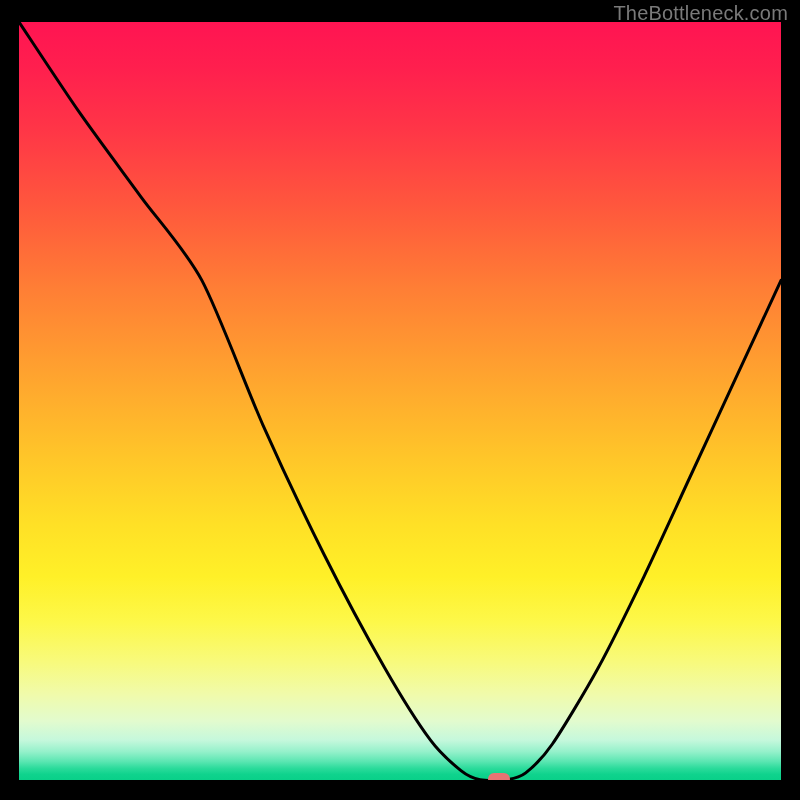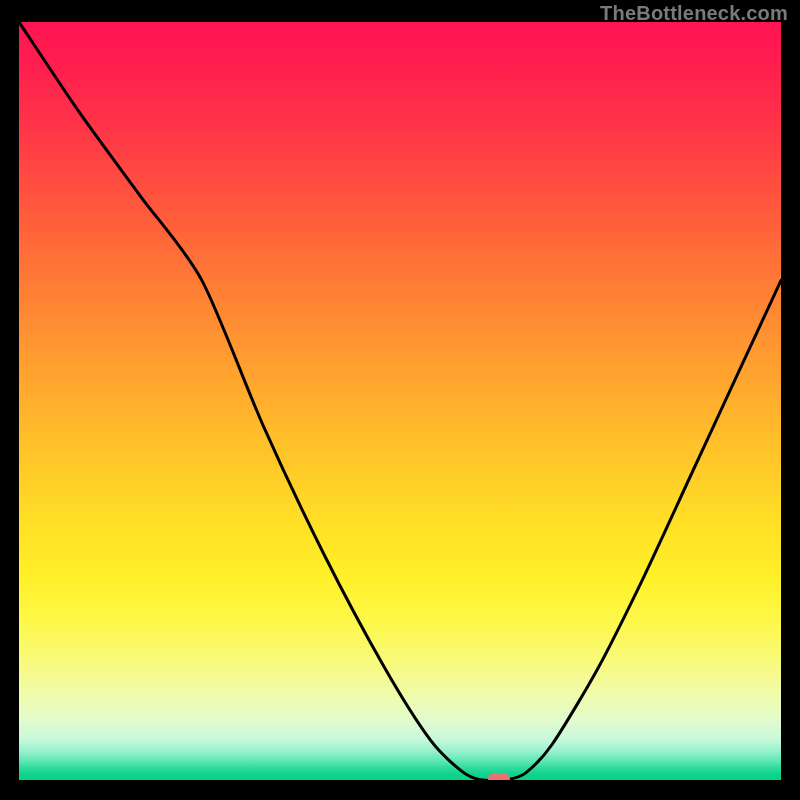--- a/index.html
+++ b/index.html
@@ -16,21 +16,21 @@
     width: 800px;
     height: 800px;
     background: #000;
   }
   .watermark {
     position: absolute;
     top: 2px;
     right: 12px;
     color: #7a7a7a;
     font-size: 20px;
-    font-weight: 700;
+    font-weight: 400;
     letter-spacing: 0.2px;
     z-index: 5;
   }
   .plot-area {
     position: absolute;
     left: 19px;
     top: 22px;
     width: 762px;
     height: 760px;
     overflow: hidden;

